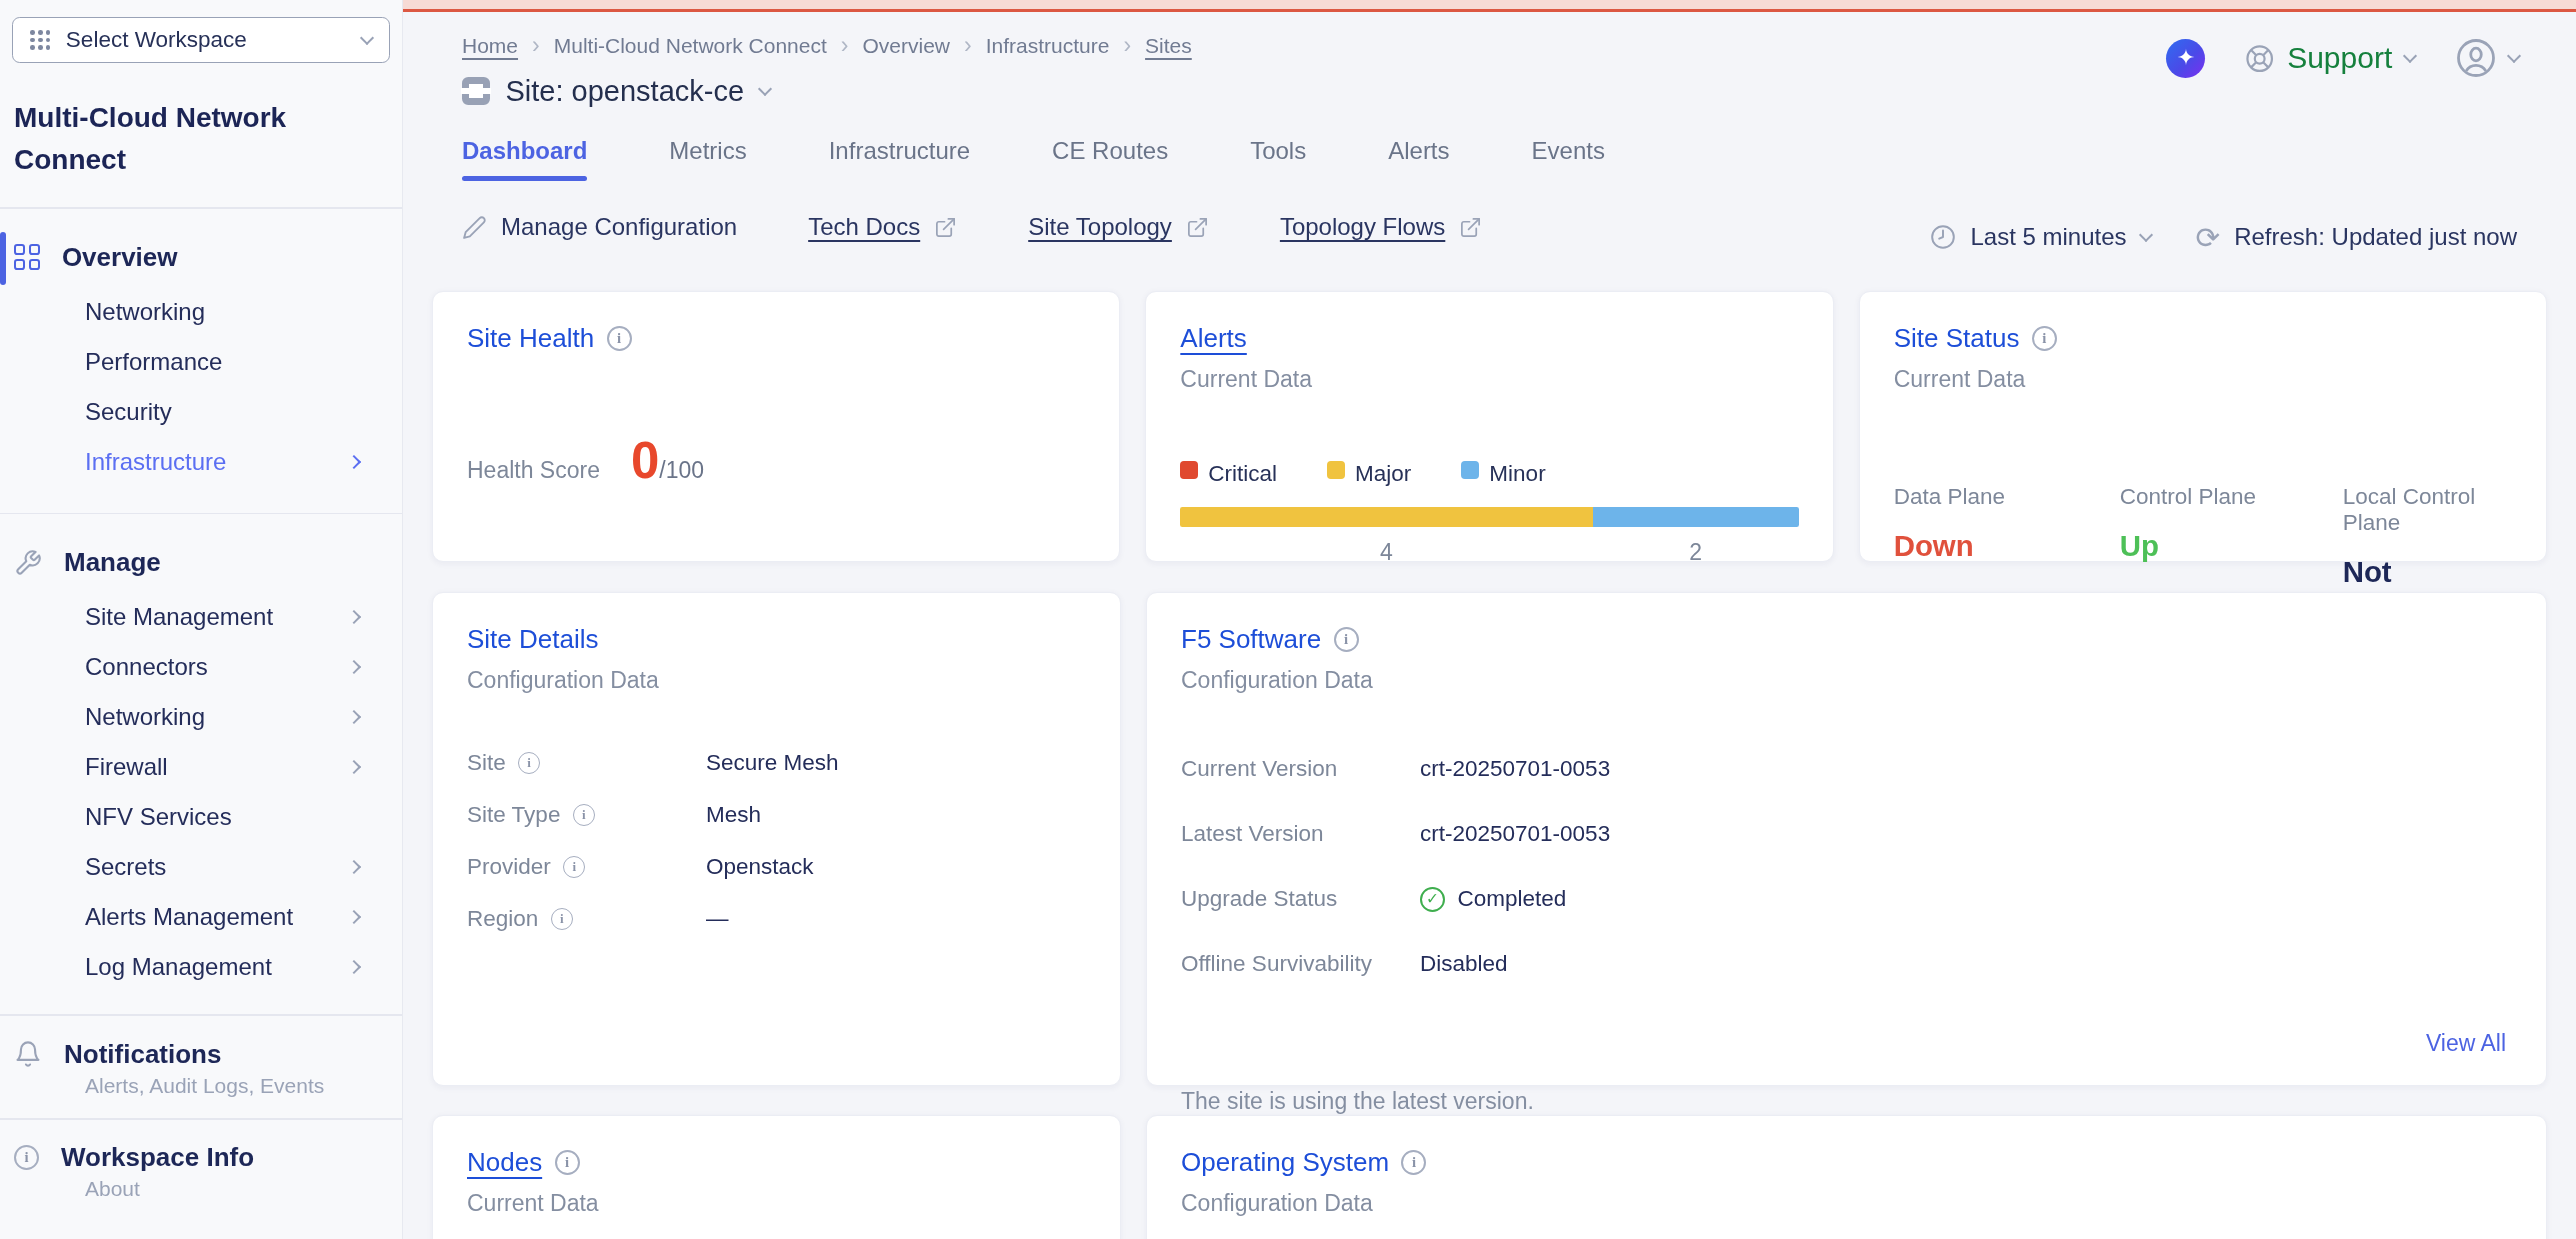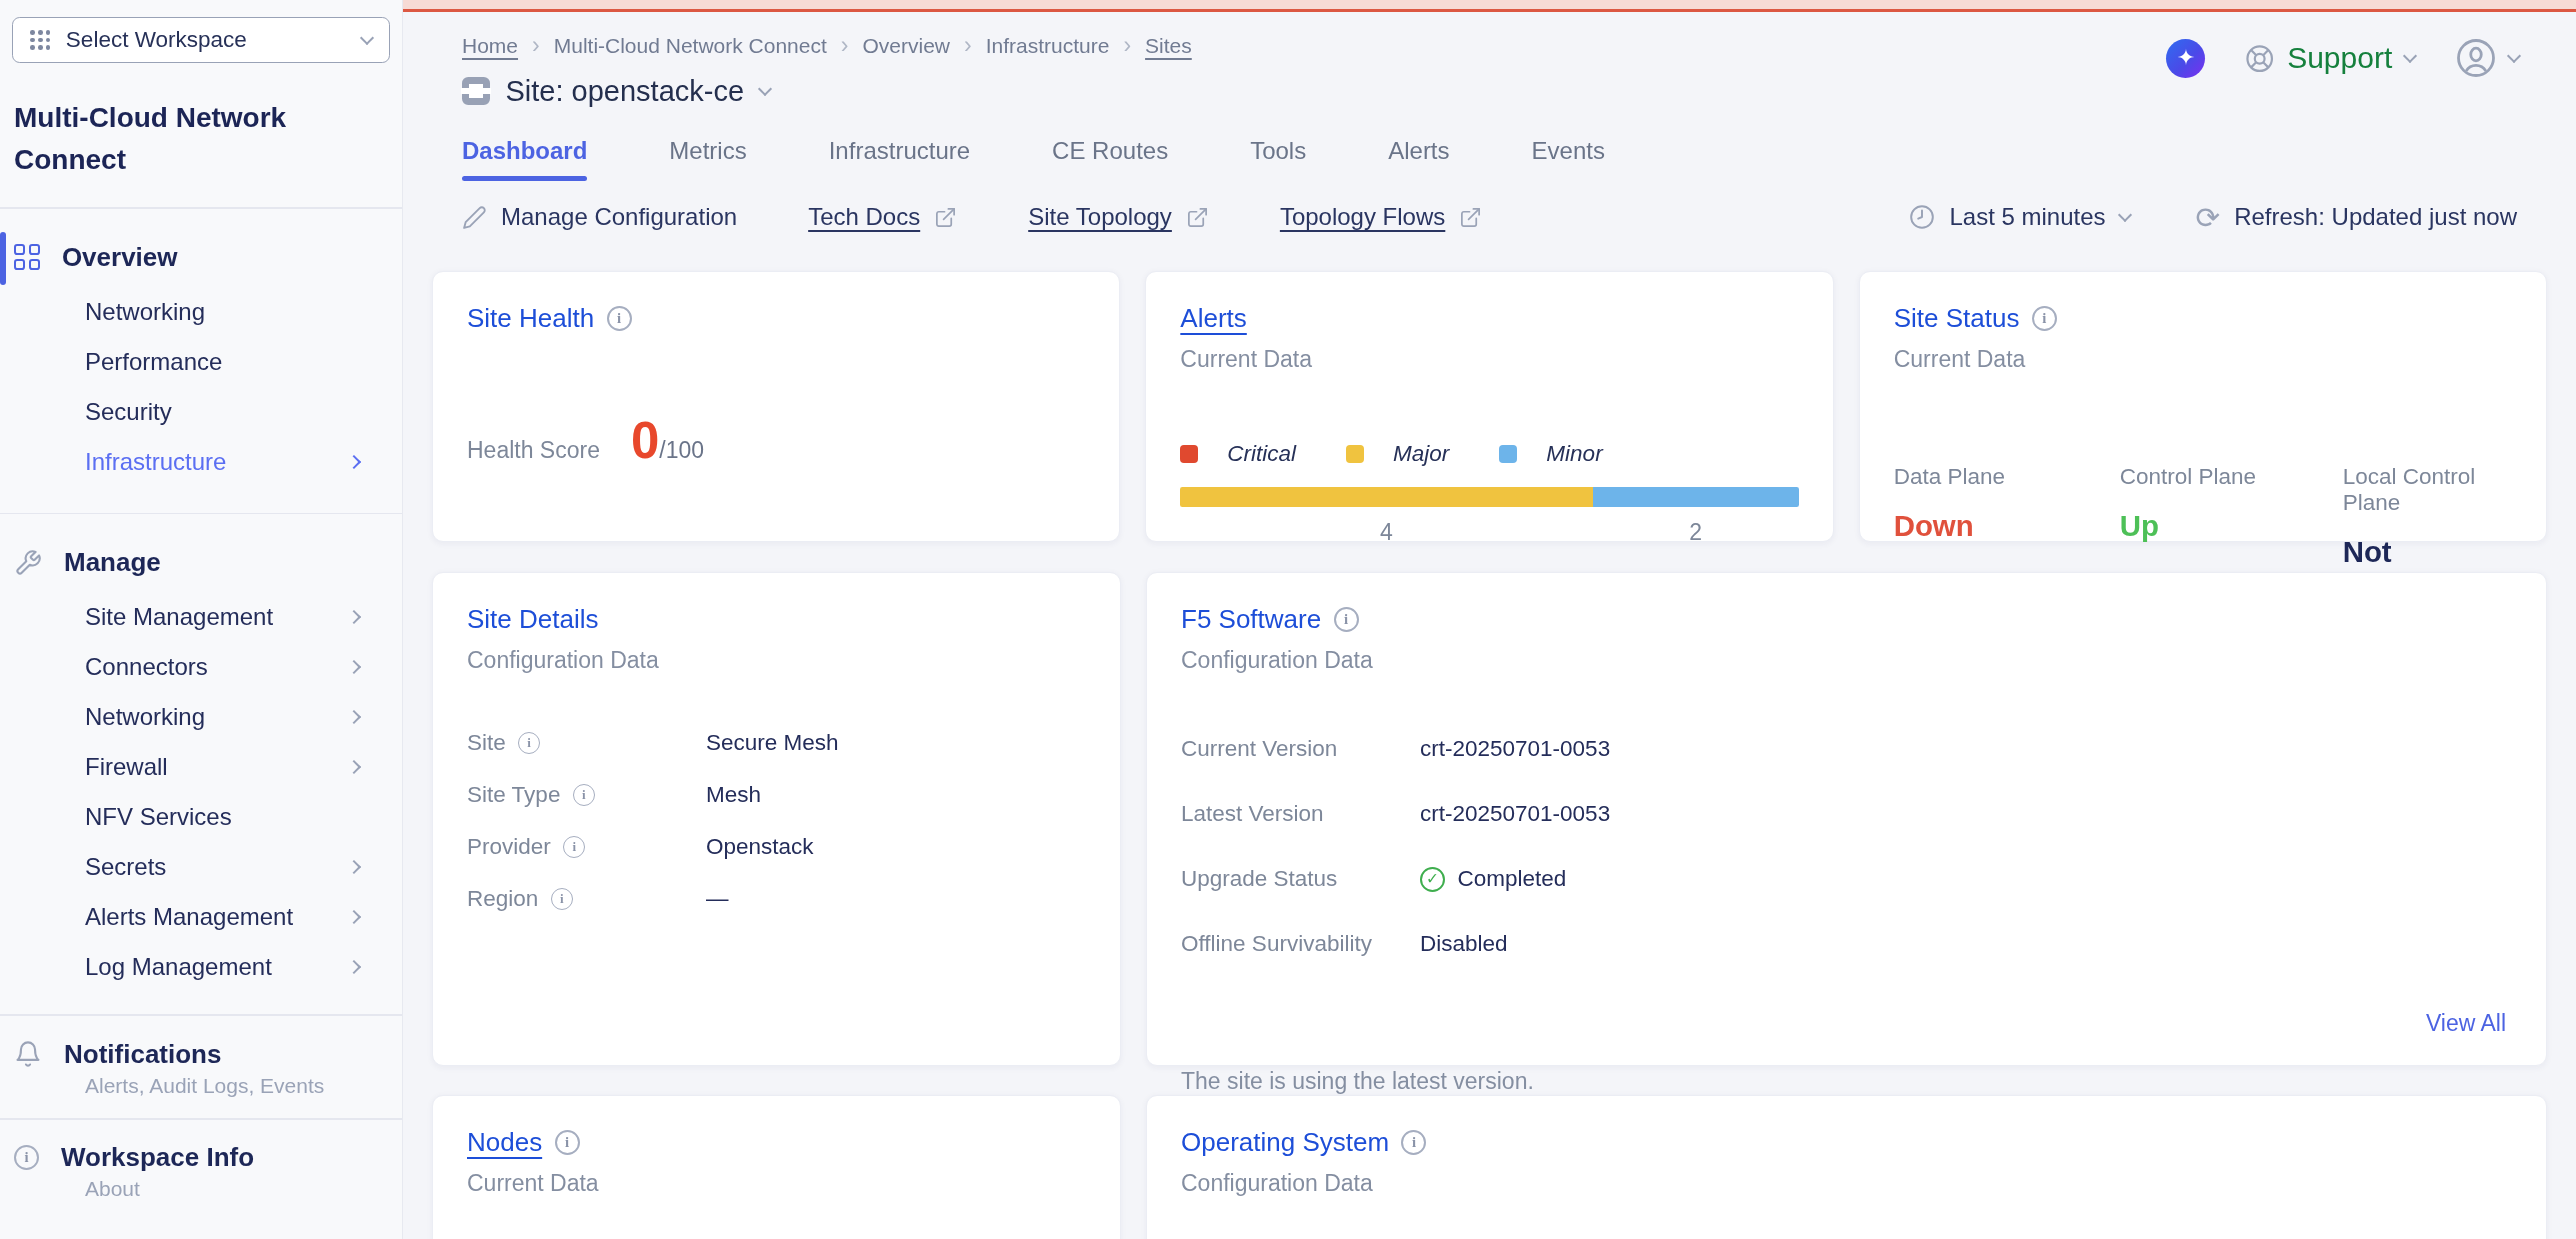--- a/index.html
+++ b/index.html
@@ -77,21 +77,21 @@
   
   .tabs { display: flex; gap: 82px; padding: 0 59px; margin-top: 29.4px; }
   .tab { font-size: 24px; color: #6a7489; cursor: pointer; padding-bottom: 15.5px; position: relative; }
   .tab.active { color: #4c63e2; font-weight: 700; }
   .tab.active::after { content: ""; position: absolute; left: 0; right: 0; bottom: 0; height: 4.6px; border-radius: 3.1px; background: #4c63e2; }
   
   .toolbar { display: flex; align-items: center; padding: 0 59px; margin-top: 22px; }
   .tb-left { display: flex; align-items: center; gap: 71px; }
   .tb-item { display: flex; align-items: center; gap: 14px; font-size: 24px; color: #2a3561; cursor: pointer; }
   .tb-item .u { text-decoration: underline; text-underline-offset: 5.4px; }
-  .tb-right { margin-left: auto; display: flex; gap: 66px; }
+  .tb-right { margin-left: auto; display: flex; gap: 45px; margin-top: 20px; }
   .refresh-glyph { font-size: 29.4px; color: #9aa3b7; line-height: 1; }
   
   .cards { padding: 39px 29px 0 29px; display: flex; flex-direction: column; gap: 29.4px; }
   .card-row { display: flex; gap: 25px; }
   .card {
     background: #fff; border: 1.5px solid #ebedf4; border-radius: 11px;
     box-shadow: 0 1.5px 6.2px rgba(30,40,90,0.05); padding: 31px 34px; position: relative;
   }
   .row1 .card { flex: 1 1 0; height: 271px; }
   .row2 { height: 494px; } .row2 .card { height: 494px; }
@@ -102,21 +102,21 @@
   .card-title { font-size: 26px; font-weight: 500; color: #1d4ed8; }
   .card-title.link { text-decoration: underline; text-underline-offset: 6.2px; cursor: pointer; }
   .card-sub { font-size: 23px; color: #848ea1; margin-top: 12px; }
   
   .health-row { display: flex; align-items: baseline; margin-top: 81px; }
   .health-label { font-size: 23px; color: #7d8799; }
   .health-score { font-size: 51px; font-weight: 700; color: #e8482c; margin-left: 31px; line-height: 1; }
   .health-suffix { font-size: 23px; color: #6a7489; }
   
   .legend { display: flex; align-items: center; gap: 50px; margin-top: 68px; }
-  .legend-item { display: flex; align-items: center; gap: 29px; font-style: italic; }
+  .legend-item { display: flex; gap: 10px; }
   .legend-swatch { width: 18px; height: 18px; border-radius: 3.9px; }
   .legend-label { font-size: 22.5px; color: #273158; }
   .stack-bar { display: flex; height: 19.4px; margin-top: 20px; border-radius: 2.3px; overflow: hidden; }
   .stack-labels { display: flex; margin-top: 12.4px; }
   .stack-labels div { text-align: center; font-size: 23px; color: #7d8799; }
   
   .planes { display: grid; grid-template-columns: 226px 223px 1fr; margin-top: 91px; }
   .plane-label { font-size: 22.5px; color: #7d8799; }
   .plane-value { font-size: 29.4px; font-weight: 700; margin-top: 18.6px; }
   

